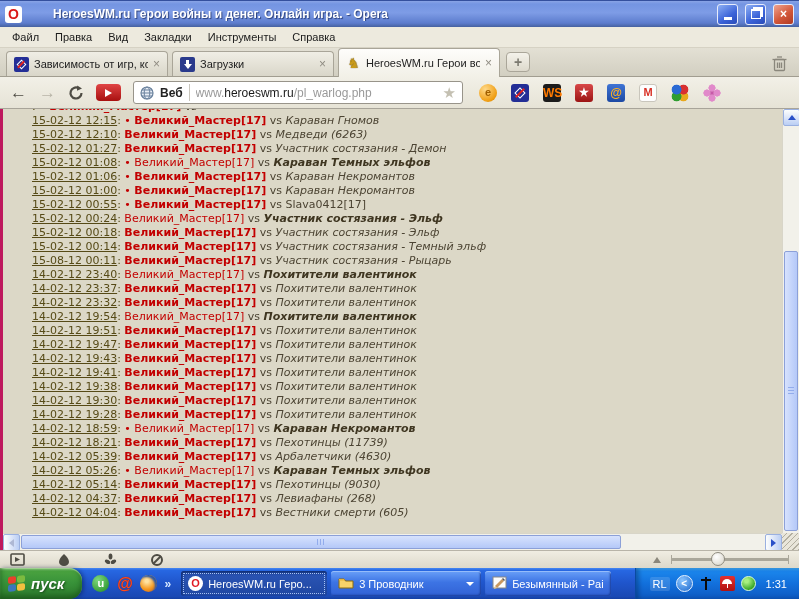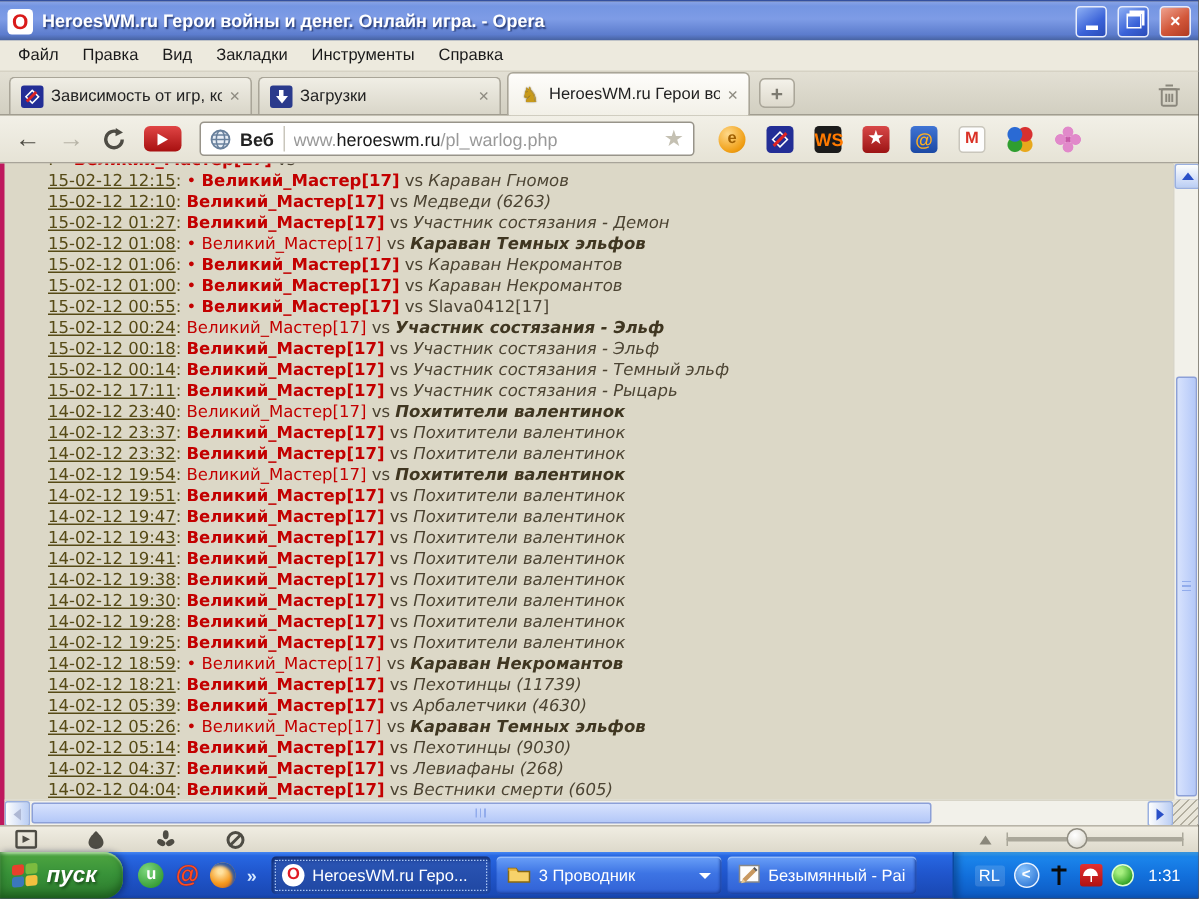--- a/index.html
+++ b/index.html
@@ -2,21 +2,21 @@
 <html><head>
 <meta charset="utf-8">
 <style>
   html,body{margin:0;padding:0;background:#000;}
   body{width:799px;height:599px;overflow:hidden;font-family:"Liberation Sans",sans-serif;}
   .screen{width:799px;height:599px;display:flex;flex-direction:column;background:#dcd8c7;position:relative;}
 
   
   .titlebar{height:27px;flex:0 0 27px;background:linear-gradient(180deg,#89a4e6 0%,#7495e2 12%,#7e9ce6 45%,#5c7ccd 85%,#46619f 100%);display:flex;align-items:center;padding:0 5px;gap:6px;border-top:1px solid #34509e;box-sizing:border-box;}
   .opera-o{width:17px;height:17px;background:#fff;border-radius:3px;display:grid;place-items:center;color:#d91a1a;font-weight:bold;font-size:14px;line-height:1;}
-  .win-title{flex:1;color:#fff;font-weight:bold;font-size:12px;text-shadow:1px 1px 1px #2a3f7a;white-space:nowrap;overflow:hidden;}
+  .win-title{flex:1;color:#fff;font-weight:bold;font-size:12px;text-shadow:1px 1px 1px #2a3f7a;white-space:nowrap;overflow:hidden;margin-left:25px;}
   .winbtn{width:21px;height:21px;border-radius:3px;border:1px solid #e7ecfb;display:grid;place-items:center;color:#fff;font-size:12px;font-weight:bold;box-sizing:border-box;margin-left:1px;}
   .btn-min,.btn-restore{background:linear-gradient(145deg,#8eb0f4 0%,#3a62d8 60%,#2a4cb8 100%);}
   .btn-close{background:linear-gradient(145deg,#efa390 0%,#d2573a 55%,#b03a22 100%);}
   .glyph-min{width:8px;height:3px;background:#fff;margin-top:8px;}
   .glyph-restore{width:8px;height:7px;border:1px solid #fff;border-top:2px solid #fff;box-shadow:2px -2px 0 -0px #fff;}
 
   
   .menubar{height:20px;flex:0 0 20px;background:#edeade;border-bottom:1px solid #d6d2c4;display:flex;align-items:center;padding-left:4px;font-size:11px;color:#1a1a1a;}
   .menu-item{padding:2px 8px;cursor:default;}
 
@@ -239,33 +239,32 @@
         <div class="row"><span class="date-link">15-02-12 12:15</span><span class="colon">: </span><span class="bullet">• </span><span class="player">Великий_Мастер[17]</span><span class="vs-sep"> vs </span><span class="opp">Караван Гномов</span></div>
         <div class="row"><span class="date-link">15-02-12 12:10</span><span class="colon">: </span><span class="player">Великий_Мастер[17]</span><span class="vs-sep"> vs </span><span class="opp">Медведи (6263)</span></div>
         <div class="row"><span class="date-link">15-02-12 01:27</span><span class="colon">: </span><span class="player">Великий_Мастер[17]</span><span class="vs-sep"> vs </span><span class="opp">Участник состязания - Демон</span></div>
         <div class="row"><span class="date-link">15-02-12 01:08</span><span class="colon">: </span><span class="bullet">• </span><span class="player plain">Великий_Мастер[17]</span><span class="vs-sep"> vs </span><span class="opp bi">Караван Темных эльфов</span></div>
         <div class="row"><span class="date-link">15-02-12 01:06</span><span class="colon">: </span><span class="bullet">• </span><span class="player">Великий_Мастер[17]</span><span class="vs-sep"> vs </span><span class="opp">Караван Некромантов</span></div>
         <div class="row"><span class="date-link">15-02-12 01:00</span><span class="colon">: </span><span class="bullet">• </span><span class="player">Великий_Мастер[17]</span><span class="vs-sep"> vs </span><span class="opp">Караван Некромантов</span></div>
         <div class="row"><span class="date-link">15-02-12 00:55</span><span class="colon">: </span><span class="bullet">• </span><span class="player">Великий_Мастер[17]</span><span class="vs-sep"> vs </span><span class="opp p">Slava0412[17]</span></div>
         <div class="row"><span class="date-link">15-02-12 00:24</span><span class="colon">: </span><span class="player plain">Великий_Мастер[17]</span><span class="vs-sep"> vs </span><span class="opp bi">Участник состязания - Эльф</span></div>
         <div class="row"><span class="date-link">15-02-12 00:18</span><span class="colon">: </span><span class="player">Великий_Мастер[17]</span><span class="vs-sep"> vs </span><span class="opp">Участник состязания - Эльф</span></div>
         <div class="row"><span class="date-link">15-02-12 00:14</span><span class="colon">: </span><span class="player">Великий_Мастер[17]</span><span class="vs-sep"> vs </span><span class="opp">Участник состязания - Темный эльф</span></div>
-        <div class="row"><span class="date-link">15-02-12 17:11</span><span class="colon">: </span><span class="player">Великий_Мастер[17]</span><span class="vs-sep"> vs </span><span class="opp">Участник состязания - Рыцарь</span></div>
+        <div class="row"><span class="date-link">15-08-12 00:11</span><span class="colon">: </span><span class="player">Великий_Мастер[17]</span><span class="vs-sep"> vs </span><span class="opp">Участник состязания - Рыцарь</span></div>
         <div class="row"><span class="date-link">14-02-12 23:40</span><span class="colon">: </span><span class="player plain">Великий_Мастер[17]</span><span class="vs-sep"> vs </span><span class="opp bi">Похитители валентинок</span></div>
         <div class="row"><span class="date-link">14-02-12 23:37</span><span class="colon">: </span><span class="player">Великий_Мастер[17]</span><span class="vs-sep"> vs </span><span class="opp">Похитители валентинок</span></div>
         <div class="row"><span class="date-link">14-02-12 23:32</span><span class="colon">: </span><span class="player">Великий_Мастер[17]</span><span class="vs-sep"> vs </span><span class="opp">Похитители валентинок</span></div>
         <div class="row"><span class="date-link">14-02-12 19:54</span><span class="colon">: </span><span class="player plain">Великий_Мастер[17]</span><span class="vs-sep"> vs </span><span class="opp bi">Похитители валентинок</span></div>
         <div class="row"><span class="date-link">14-02-12 19:51</span><span class="colon">: </span><span class="player">Великий_Мастер[17]</span><span class="vs-sep"> vs </span><span class="opp">Похитители валентинок</span></div>
         <div class="row"><span class="date-link">14-02-12 19:47</span><span class="colon">: </span><span class="player">Великий_Мастер[17]</span><span class="vs-sep"> vs </span><span class="opp">Похитители валентинок</span></div>
         <div class="row"><span class="date-link">14-02-12 19:43</span><span class="colon">: </span><span class="player">Великий_Мастер[17]</span><span class="vs-sep"> vs </span><span class="opp">Похитители валентинок</span></div>
         <div class="row"><span class="date-link">14-02-12 19:41</span><span class="colon">: </span><span class="player">Великий_Мастер[17]</span><span class="vs-sep"> vs </span><span class="opp">Похитители валентинок</span></div>
         <div class="row"><span class="date-link">14-02-12 19:38</span><span class="colon">: </span><span class="player">Великий_Мастер[17]</span><span class="vs-sep"> vs </span><span class="opp">Похитители валентинок</span></div>
         <div class="row"><span class="date-link">14-02-12 19:30</span><span class="colon">: </span><span class="player">Великий_Мастер[17]</span><span class="vs-sep"> vs </span><span class="opp">Похитители валентинок</span></div>
         <div class="row"><span class="date-link">14-02-12 19:28</span><span class="colon">: </span><span class="player">Великий_Мастер[17]</span><span class="vs-sep"> vs </span><span class="opp">Похитители валентинок</span></div>
-        <div class="row"><span class="date-link">14-02-12 19:25</span><span class="colon">: </span><span class="player">Великий_Мастер[17]</span><span class="vs-sep"> vs </span><span class="opp">Похитители валентинок</span></div>
         <div class="row"><span class="date-link">14-02-12 18:59</span><span class="colon">: </span><span class="bullet">• </span><span class="player plain">Великий_Мастер[17]</span><span class="vs-sep"> vs </span><span class="opp bi">Караван Некромантов</span></div>
         <div class="row"><span class="date-link">14-02-12 18:21</span><span class="colon">: </span><span class="player">Великий_Мастер[17]</span><span class="vs-sep"> vs </span><span class="opp">Пехотинцы (11739)</span></div>
         <div class="row"><span class="date-link">14-02-12 05:39</span><span class="colon">: </span><span class="player">Великий_Мастер[17]</span><span class="vs-sep"> vs </span><span class="opp">Арбалетчики (4630)</span></div>
         <div class="row"><span class="date-link">14-02-12 05:26</span><span class="colon">: </span><span class="bullet">• </span><span class="player plain">Великий_Мастер[17]</span><span class="vs-sep"> vs </span><span class="opp bi">Караван Темных эльфов</span></div>
         <div class="row"><span class="date-link">14-02-12 05:14</span><span class="colon">: </span><span class="player">Великий_Мастер[17]</span><span class="vs-sep"> vs </span><span class="opp">Пехотинцы (9030)</span></div>
         <div class="row"><span class="date-link">14-02-12 04:37</span><span class="colon">: </span><span class="player">Великий_Мастер[17]</span><span class="vs-sep"> vs </span><span class="opp">Левиафаны (268)</span></div>
         <div class="row"><span class="date-link">14-02-12 04:04</span><span class="colon">: </span><span class="player">Великий_Мастер[17]</span><span class="vs-sep"> vs </span><span class="opp">Вестники смерти (605)</span></div>
       </div>
 
     <div class="vscroll">

